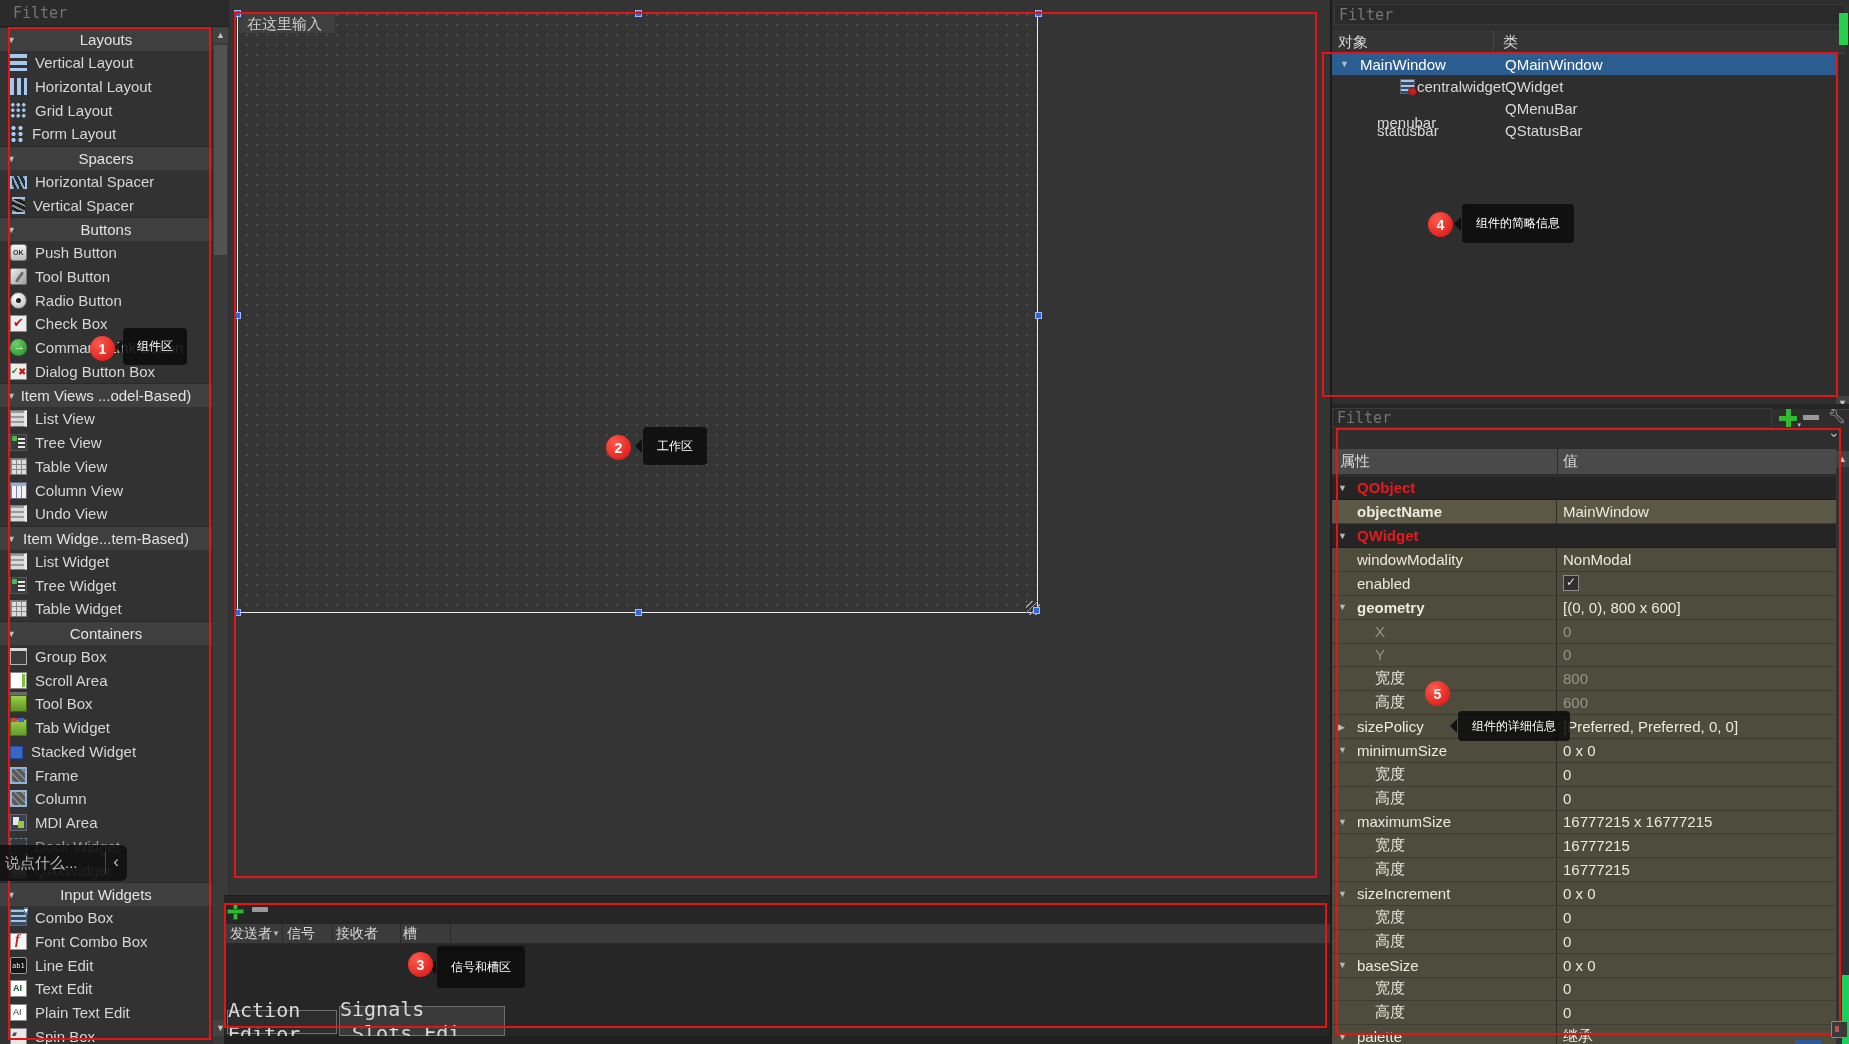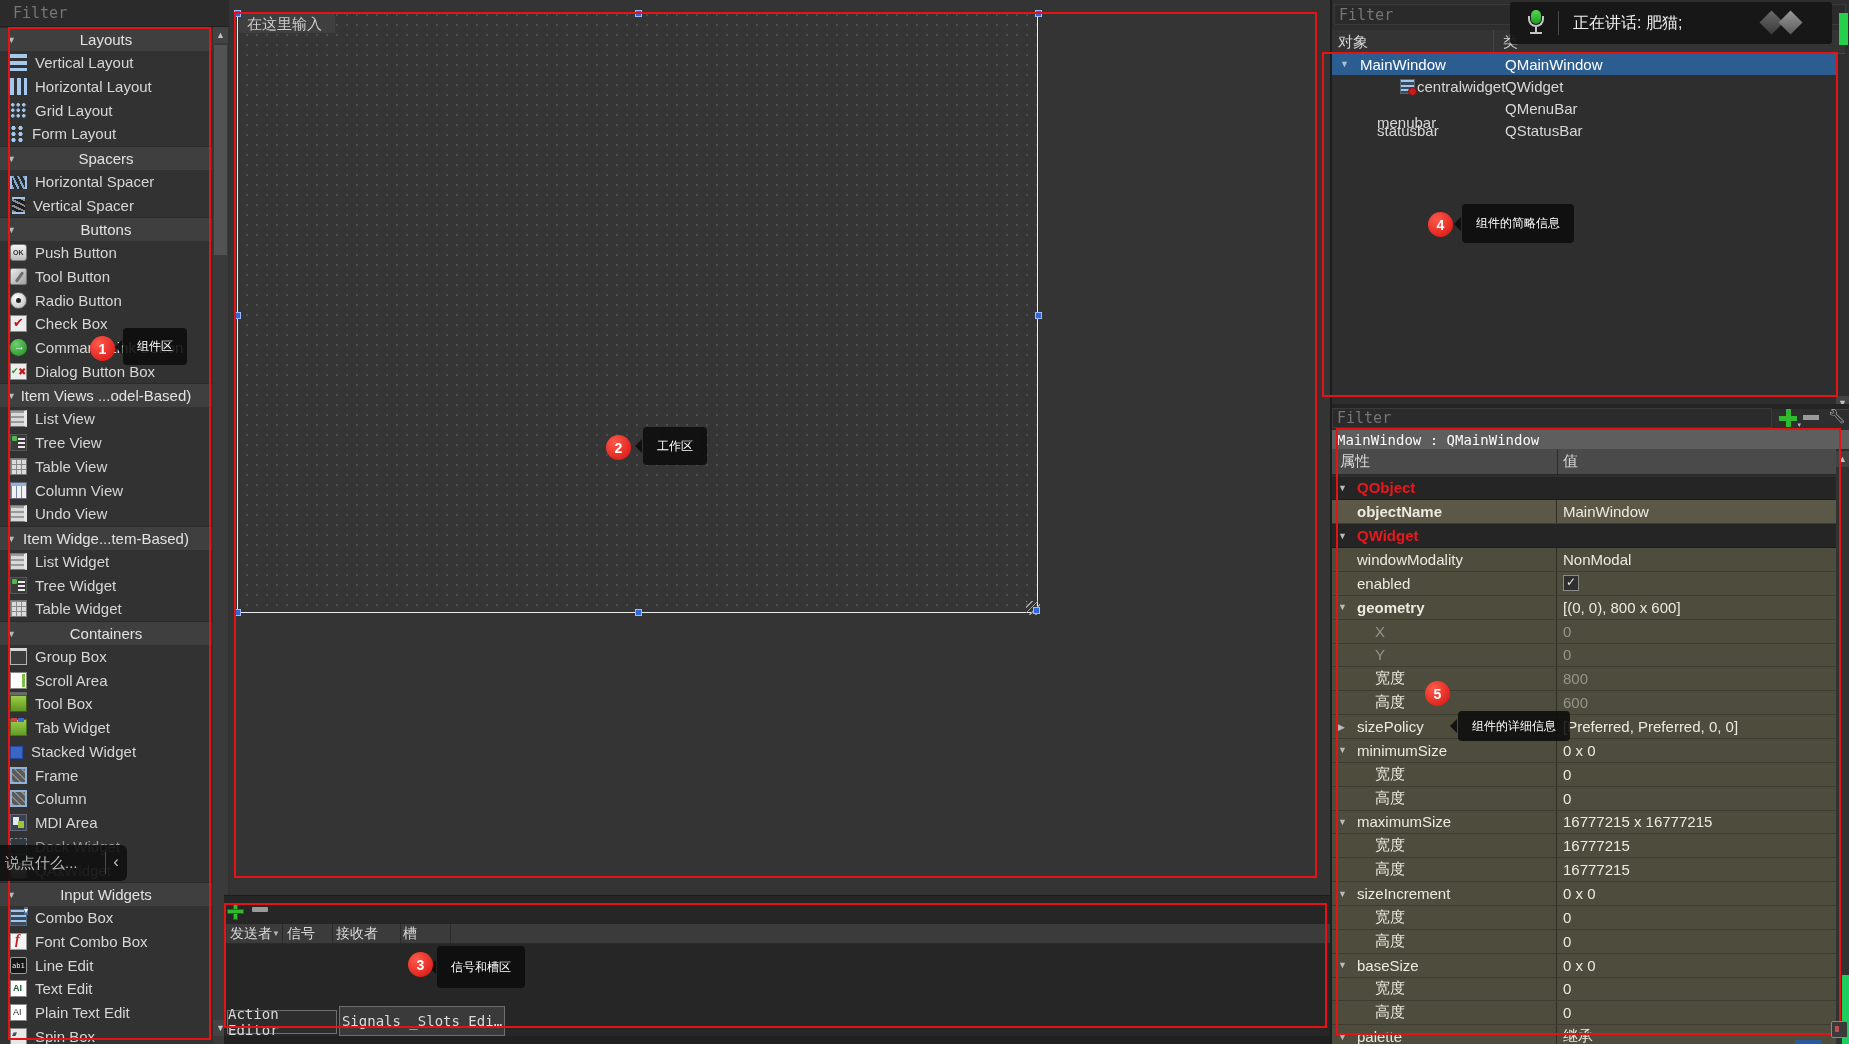--- a/index.html
+++ b/index.html
@@ -99,21 +99,21 @@
   #dock{left:224px;top:895px;width:1106px;height:149px;background:#262626;border-top:1px solid #1b1b1b;}
   #dock-plus{left:227px;top:903px;width:17px;height:17px;}
   #dock-plus::before{content:"";position:absolute;left:6px;top:0;width:5px;height:17px;background:#2fba2f;border:1px solid #177017;box-sizing:border-box;}
   #dock-plus::after{content:"";position:absolute;left:0;top:6px;width:17px;height:5px;background:#2fba2f;border:1px solid #177017;box-sizing:border-box;}
   #dock-minus{left:252px;top:907px;width:16px;height:5px;background:#9a9a9a;border-radius:1px;}
   #dock-header{left:224px;top:924px;width:1106px;height:19px;background:#3b3b3b;border-bottom:1px solid #2a2a2a;}
   .dock-col{position:absolute;top:1px;color:#d8d8d8;font-size:14px;}
   .dock-div{position:absolute;top:0;width:1px;height:19px;background:#2a2a2a;}
   #sort-arrow{position:absolute;left:48px;top:5px;font-size:8px;color:#b5b5b5;}
   .tab{position:absolute;box-sizing:border-box;border:1px solid #6e6e6e;background:#2d2d2d;color:#dadada;
-    font-size:14px;display:flex;align-items:center;justify-content:center;}
+    font-size:20px;display:flex;align-items:center;justify-content:center;}
   .tab.active{background:#3a3a3a;}
   #dock-status{left:224px;top:1036px;width:1106px;height:8px;background:#202020;}
 
   
   #rightcol{left:1330px;top:0;width:519px;height:1044px;background:#2e2e2e;border-left:2px solid #1c1c1c;}
   #insp-filter{left:1334px;top:4px;width:512px;height:21px;background:#2a2a2a;border:1px solid #3a3a3a;
     color:#9a9a9a;font-size:15px;padding:0 0 0 4px;box-sizing:border-box;outline:none;}
   #insp-header{left:1332px;top:30px;width:513px;height:23px;background:#343434;border-bottom:1px solid #454545;text-decoration:underline;}
   #insp-col-div{left:1493px;top:30px;width:1px;height:23px;background:#454545;}
   .tree-row{position:absolute;left:1332px;width:506px;height:22px;display:flex;align-items:center;color:#d8d8d8;}
@@ -440,21 +440,20 @@
     </div>
   <div id="insp-scroll-dn" class="abs sb-btn">▼</div>
   <div id="splitter" class="abs"></div>
 
   <input id="prop-filter" class="abs mono" placeholder="Filter" style="">
   <div id="prop-plus" class="abs">
       <span class="dd">▾</span>
     </div>
   <div id="prop-minus" class="abs"></div>
   <div id="prop-wrench" class="abs">🔧︎⌄</div>
-  <div id="prop-title" class="abs mono">MainWindow : QMainWindow</div>
   <div id="prop-cols" class="abs">
     <span class="abs" style="left:8px;top:3px;">属性</span>
     <span class="abs" style="left:231px;top:3px;">值</span>
     <span id="prop-col-div"></span>
   </div>
   <div id="prop-scroll-track" class="abs"></div>
   <div id="prop-scroll-up" class="abs sb-btn">▲</div>
   <div id="prop-rows">
       <div class="abs prow cat" style="top: 476.5px;">
         <div class="lc" style="border-right: none;">
@@ -622,32 +621,20 @@
       <div class="badge" style="left: 606px; top: 435px;">2</div>
       <div class="tip" style="left: 643px; top: 427px; height: 38px;">工作区</div>
       <div class="badge" style="left: 408px; top: 952px;">3</div>
       <div class="tip" style="left: 437px; top: 946px; height: 42px;">信号和槽区</div>
       <div class="badge" style="left: 1428px; top: 212px;">4</div>
       <div class="tip" style="left: 1462px; top: 204px; height: 39px;">组件的简略信息</div>
       <div class="badge" style="left: 1425px; top: 681px;">5</div>
       <div class="tip" style="left: 1458px; top: 671px; height: 30px; margin-top: 40px;">组件的详细信息</div>
     </div>
 
-  <div id="voicebar" class="abs">
-    <span id="mic">
-      <span class="body"></span>
-        <span class="arc"></span>
-        <span class="stem"></span>
-        <span class="base"></span>
-    </span>
-    <span id="voice-sep"></span>
-    <span id="voice-text">正在讲话: 肥猫;</span>
-    <span class="dia" style="left:253px;top:12px;background:linear-gradient(135deg,#6a6a6a,#3a3a3a);"></span>
-    <span class="dia" style="left:272px;top:12px;background:linear-gradient(135deg,#9a9a9a,#5a5a5a);"></span>
-  </div>
   <div id="hintbar" class="abs">
     <span id="hint-text">说点什么...</span>
     <span id="hint-div"></span>
     <span id="hint-chevron">‹</span>
   </div>
 
   <div id="green-top" class="abs"></div>
   <div id="green-bottom" class="abs"></div>
   <div id="blue-sliver" class="abs"></div>
   <div id="corner-btn" class="abs"></div>

